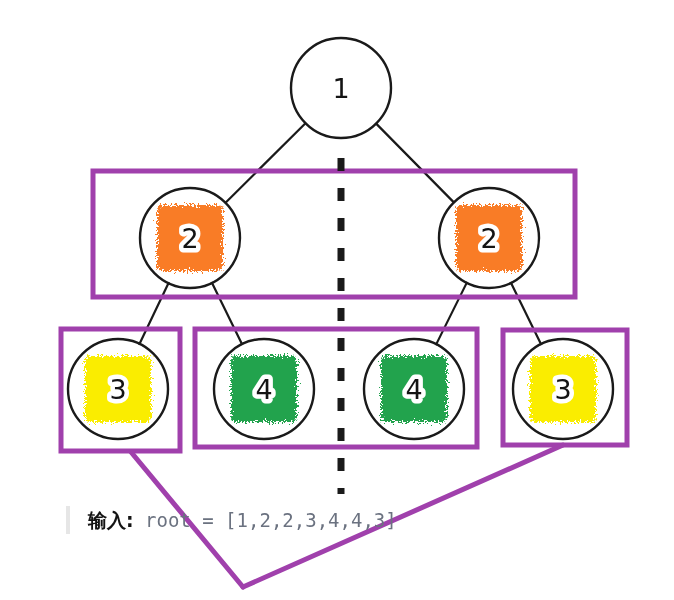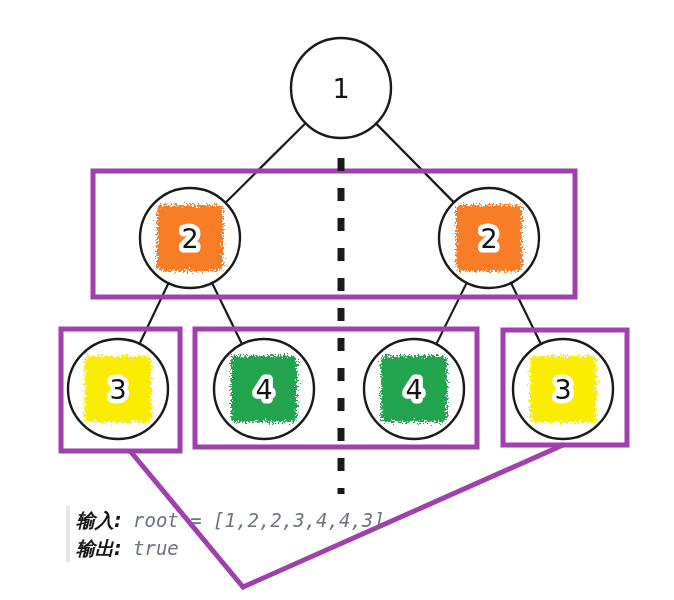--- a/index.html
+++ b/index.html
@@ -19,23 +19,22 @@
     inset: 0;
     width: 674px;
     height: 600px;
   }
   .code-block {
     position: absolute;
     left: 66px;
     top: 506px;
     width: 560px;
     border-left: 4px solid #e6e6e6;
-    padding-left: 6px;
+    padding-left: 18px;
     box-sizing: border-box;
-    font-style: italic;
   }
   .code-line {
     font-family: "DejaVu Sans Mono", "Liberation Mono", monospace;
     font-size: 19px;
     line-height: 28px;
     white-space: pre;
     color: #6b7280;
   }
   .code-line .cn-label {
     font-family: "DejaVu Sans", "Liberation Sans", sans-serif;
@@ -122,15 +121,14 @@
         </g>
       </g>
     <g id="pointers-layer">
         <line x1="131" y1="452" x2="243" y2="587" stroke="#a040ac" stroke-width="5" stroke-linecap="round"></line>
         <line x1="563" y1="445" x2="243" y2="587" stroke="#a040ac" stroke-width="5" stroke-linecap="round"></line>
       </g>
   </svg>
 
   <div class="code-block">
     <div class="code-line"><span class="cn-label">输入:</span><span> root = [1,2,2,3,4,4,3]</span></div>
-    <div class="code-line"><span class="cn-label">输出:</span><span> true</span></div>
   </div>
 </div>
 
 </body></html>

